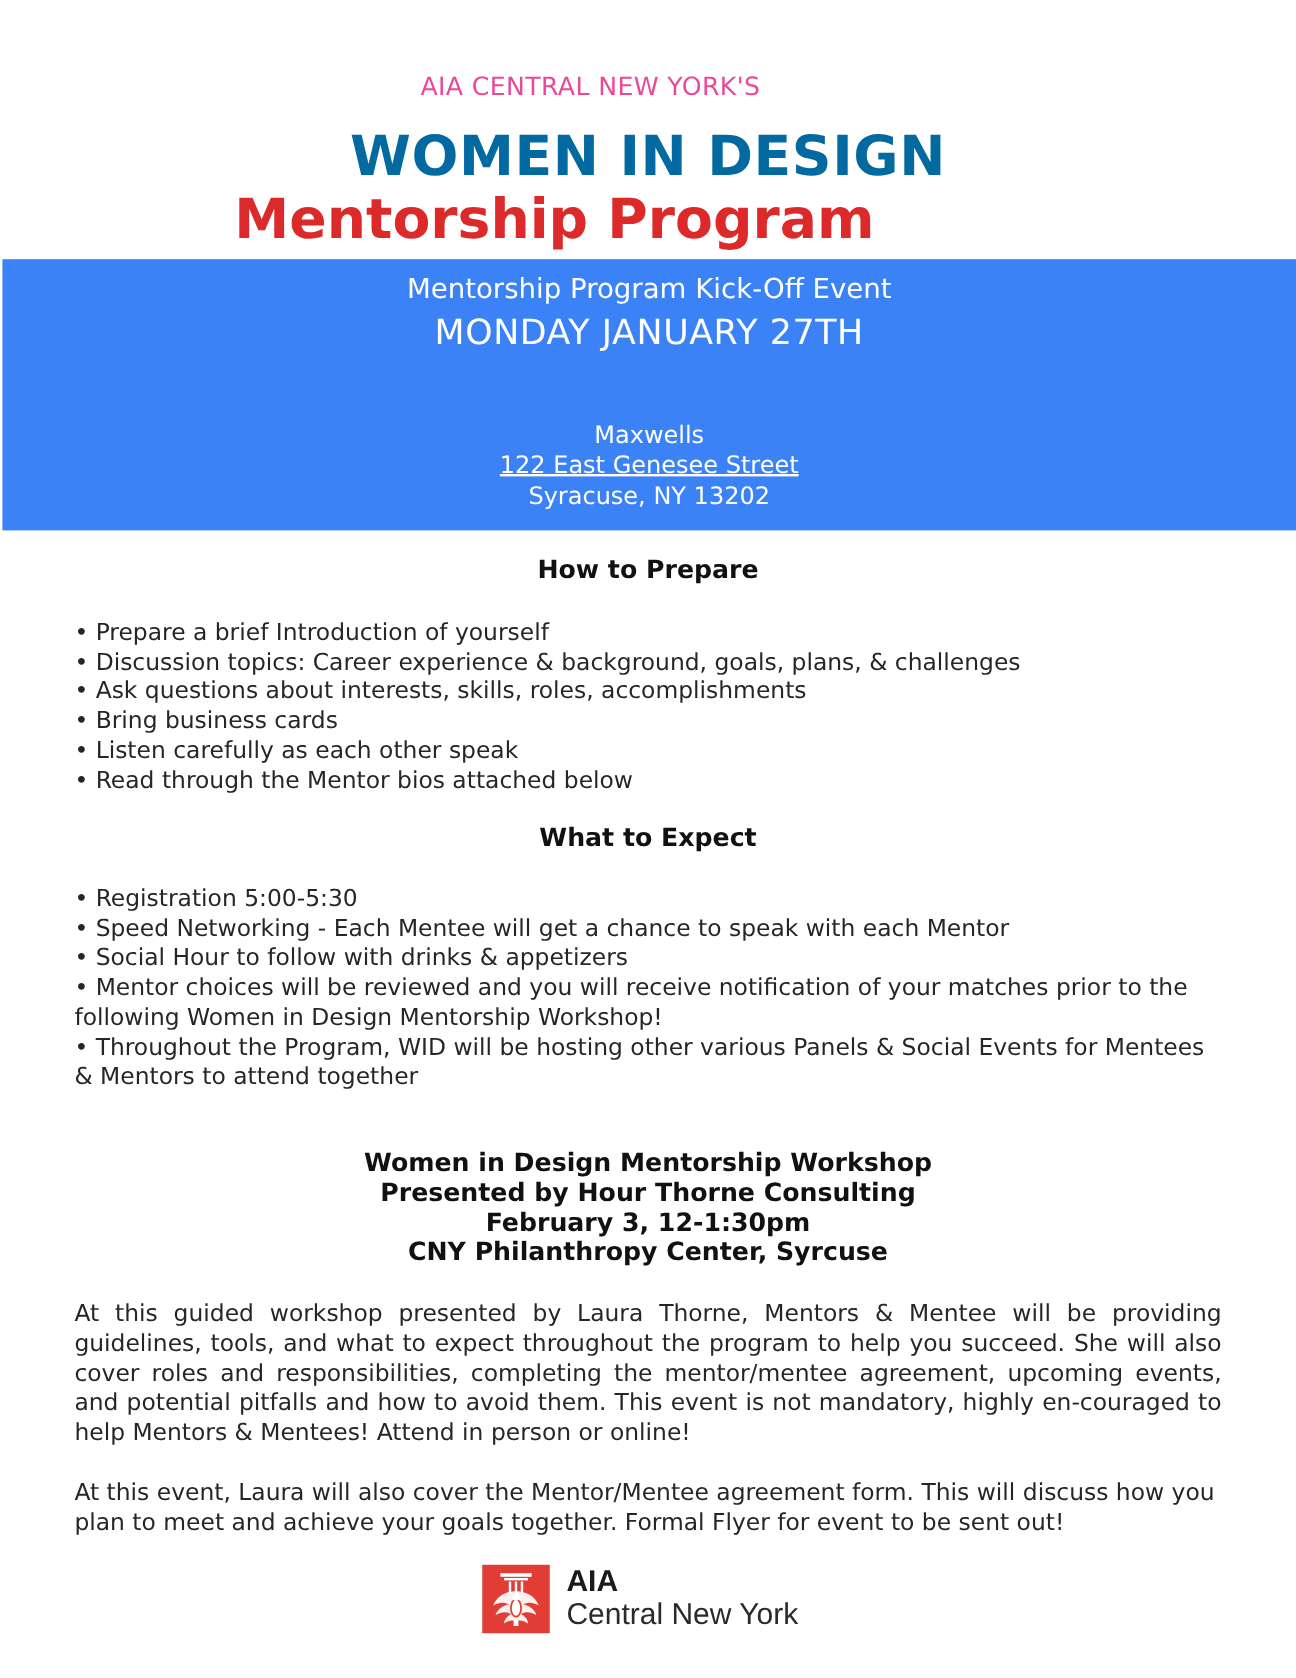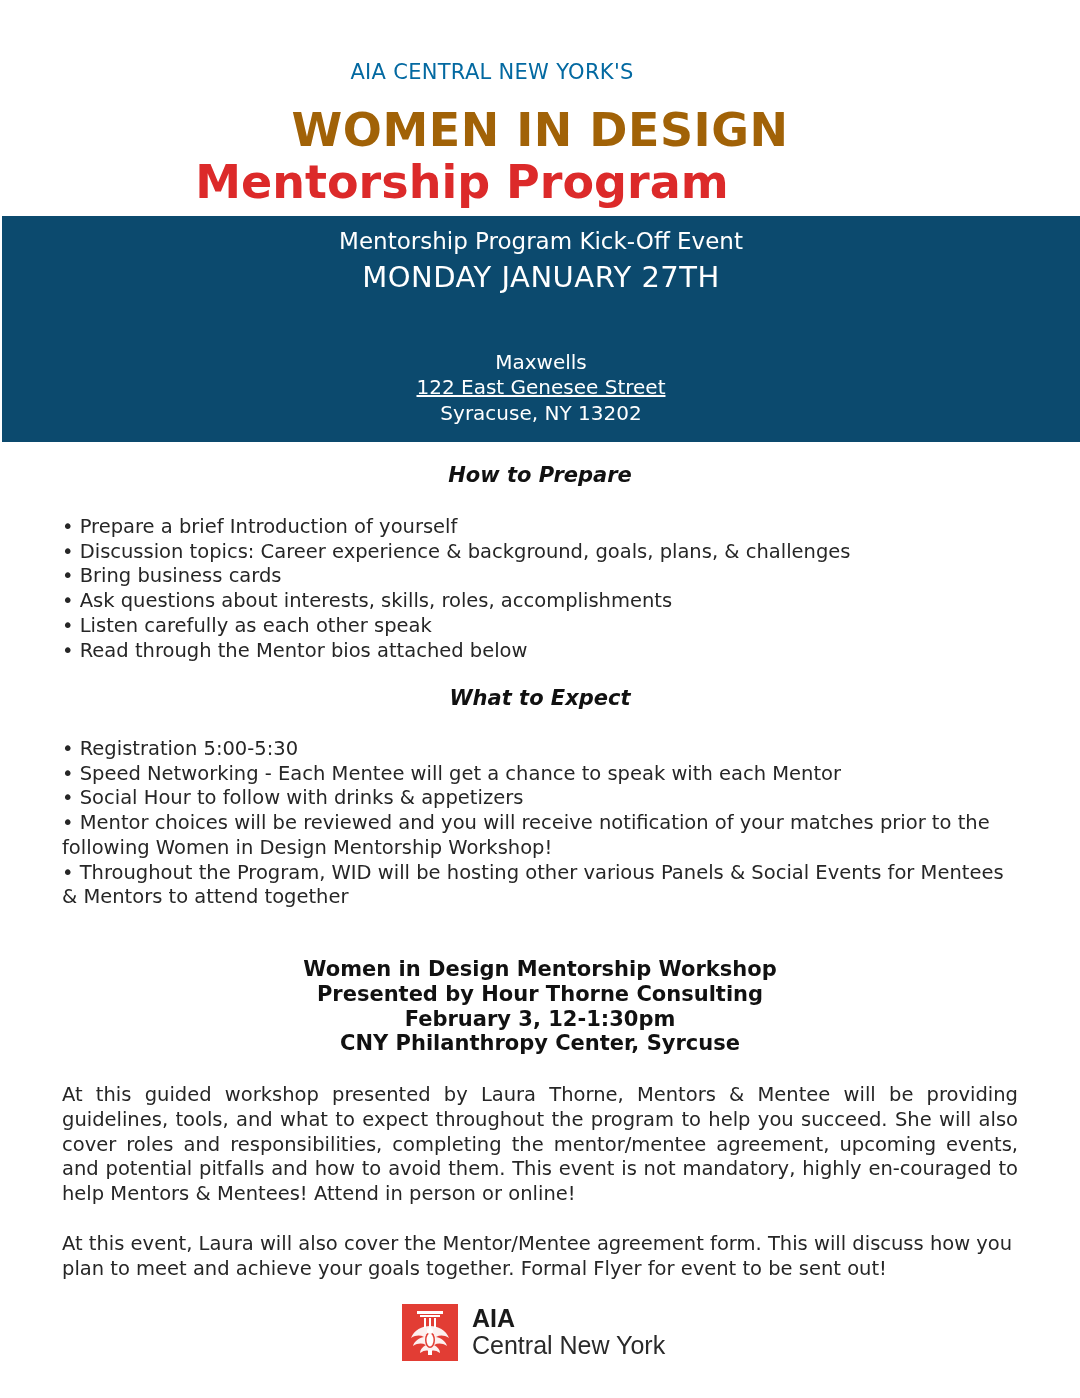--- a/index.html
+++ b/index.html
@@ -4,45 +4,45 @@
 <style>
   html, body { margin: 0; padding: 0; background: #ffffff; }
   body {
     width: 1080px; height: 1398px; position: relative; overflow: hidden;
     font-family: "DejaVu Sans", "Liberation Sans", sans-serif;
     color: #222222;
   }
   .center { text-align: center; }
   .kicker {
     position: absolute; top: 60px; left: 0; width: 984px;
-    font-size: 21px; letter-spacing: 0.3px; color: #0369a1; font-weight: normal;
+    font-size: 21px; letter-spacing: 0.3px; color: #ec4899; font-weight: normal;
   }
   .title1 {
     position: absolute; top: 103px; left: 0; width: 1080px;
-    font-size: 46px; font-weight: bold; color: #a16207; letter-spacing: 0.5px;
+    font-size: 46px; font-weight: bold; color: #0369a1; letter-spacing: 0.5px;
   }
   .title2 {
     position: absolute; top: 155px; left: 0; width: 924px;
     font-size: 46px; font-weight: bold; color: #dc2a2a;
   }
   .banner {
     position: absolute; top: 216px; left: 2px; width: 1078px; height: 226px;
-    background: #0c4a6e; color: #ffffff;
+    background: #3b82f6; color: #ffffff;
   }
   .banner .line { position: absolute; left: 0; width: 100%; text-align: center; }
   .b-sub { top: 12px; font-size: 23px; }
   .b-date { top: 44px; font-size: 29px; letter-spacing: 0.5px; }
   .b-time { top: 82px; font-size: 22px; }
   .b-venue { top: 134px; font-size: 20px; }
   .b-addr { top: 159px; font-size: 20px; text-decoration: underline; }
   .b-city { top: 185px; font-size: 20px; }
 
   .h2 {
     position: absolute; left: 0; width: 1080px;
-    font-size: 21px; font-weight: bold; color: #111111; font-style: italic;
+    font-size: 21px; font-weight: bold; color: #111111;
   }
   ul.bullets {
     position: absolute; left: 62px; width: 980px; margin: 0; padding: 0;
     list-style: none; font-size: 19.5px; line-height: 24.7px; color: #262626;
   }
   ul.bullets li { margin: 0; padding: 0; white-space: nowrap; }
   ul.bullets li.wrap { white-space: normal; }
   .workshop {
     position: absolute; top: 957px; left: 0; width: 1080px;
     font-size: 21px; font-weight: bold; line-height: 24.8px; color: #111111;
@@ -77,22 +77,22 @@
     <div class="line b-date">MONDAY JANUARY 27TH</div>
     <div class="line b-venue">Maxwells</div>
     <div class="line b-addr">122 East Genesee Street</div>
     <div class="line b-city">Syracuse, NY 13202</div>
   </div>
 
   <div class="h2 center" style="top:463px;">How to Prepare</div>
   <ul class="bullets" style="top:515px;">
     <li>• Prepare a brief Introduction of yourself</li>
     <li>• Discussion topics: Career experience &amp; background, goals, plans, &amp; challenges</li>
+    <li>• Ask questions about interests, skills, roles, accomplishments</li>
     <li>• Bring business cards</li>
-    <li>• Ask questions about interests, skills, roles, accomplishments</li>
     <li>• Listen carefully as each other speak</li>
     <li>• Read through the Mentor bios attached below</li>
   </ul>
 
   <div class="h2 center" style="top:686px;">What to Expect</div>
   <ul class="bullets" style="top:737px; width:958px;">
     <li>• Registration 5:00-5:30</li>
     <li>• Speed Networking - Each Mentee will get a chance to speak with each Mentor</li>
     <li>• Social Hour to follow with drinks &amp; appetizers</li>
     <li class="wrap">• Mentor choices will be reviewed and you will receive notification of your matches prior to the following Women in Design Mentorship Workshop!</li>

